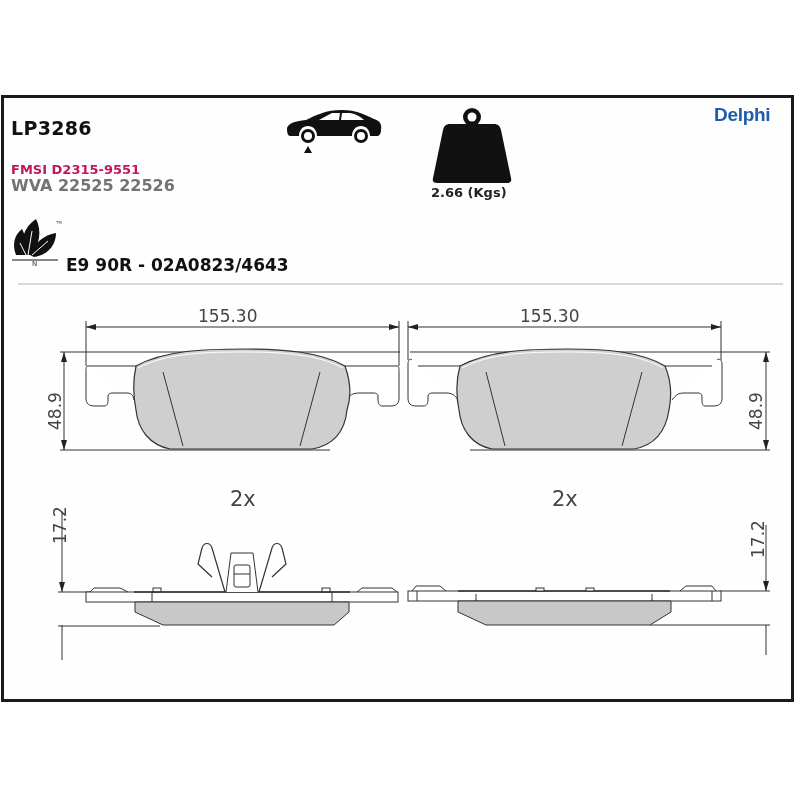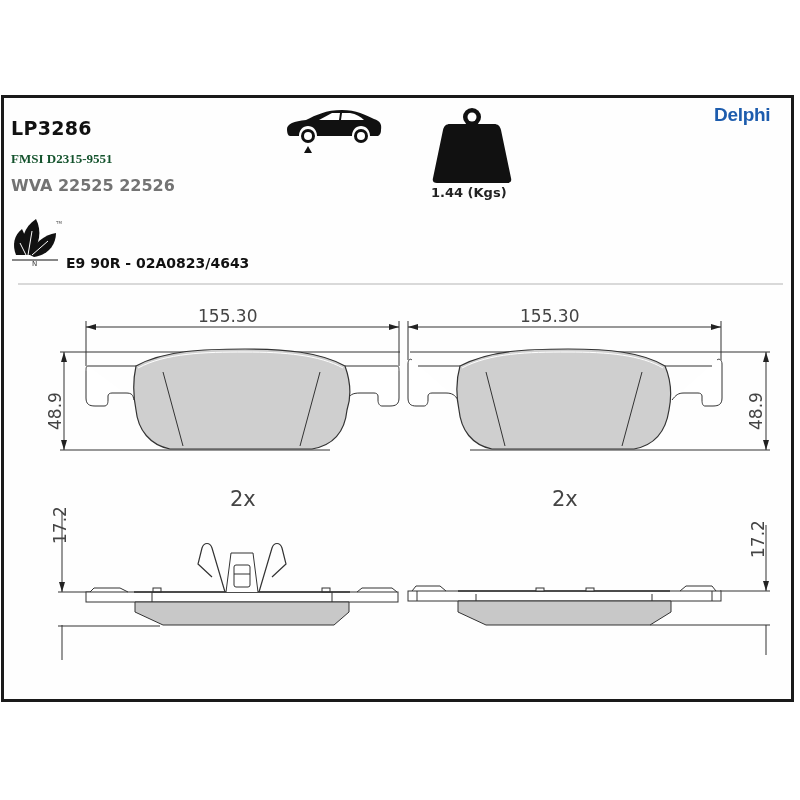--- a/index.html
+++ b/index.html
@@ -1,24 +1,24 @@
 <!DOCTYPE html>
 <html><head>
   <meta charset="utf-8">
   <style>
     html, body { margin: 0; padding: 0; background: #ffffff; }
     body { width: 800px; height: 800px; position: relative; overflow: hidden; font-family: "DejaVu Sans", sans-serif; }
     .frame { position: absolute; left: 1px; top: 95px; width: 793px; height: 607px; border: 3px solid #1a1a1a; box-sizing: border-box; background: #fefefe; }
     .watermark { position: absolute; left: 0; top: 0; width: 800px; height: 800px; pointer-events: none; }
     .part-no { position: absolute; left: 11px; top: 117px; font-weight: bold; font-size: 19px; color: #111; letter-spacing: 0.3px; text-align: right; }
-    .fmsi { position: absolute; left: 11px; top: 151px; font-weight: bold; font-size: 13px; color: #14532d; font-family: Liberation Serif, serif; }
+    .fmsi { position: absolute; left: 11px; top: 162px; font-weight: bold; font-size: 13px; color: #be185d; }
     .wva { position: absolute; left: 11px; top: 176px; font-weight: bold; font-size: 16px; color: #737373; }
     .weight-label { position: absolute; left: 431px; top: 185px; font-weight: bold; font-size: 13px; color: #222; }
     .brand { position: absolute; left: 714px; top: 104px; font-weight: bold; font-size: 19px; color: #1d5cad; font-family: "Liberation Sans", sans-serif; letter-spacing: -0.3px; text-align: right; }
-    .approval { position: absolute; left: 66px; top: 255px; font-weight: bold; font-size: 14px; color: #111; }
+    .approval { position: absolute; left: 66px; top: 255px; font-weight: bold; font-size: 17px; color: #111; }
     .eco-n { position: absolute; left: 32px; top: 260px; font-size: 7px; color: #333; font-family: "DejaVu Sans", sans-serif; }
     .eco-tm { position: absolute; left: 56px; top: 220px; font-size: 4px; color: #555; }
     .sep { position: absolute; left: 18px; top: 283px; width: 765px; height: 2px; background: #d9d9d9; }
     .drawing { position: absolute; left: 0; top: 0; width: 800px; height: 800px; }
     .dim-text { font-family: "DejaVu Sans", sans-serif; font-size: 17px; fill: #444; font-weight: normal; }
     .qty { font-family: "DejaVu Sans", sans-serif; font-size: 21px; fill: #444; }
     .icon { position: absolute; }
   </style>
 </head>
 <body>
@@ -57,21 +57,21 @@
   <circle cx="77" cy="30" r="7" fill="#111"></circle>
     <circle cx="77" cy="30" r="4" fill="#fff"></circle>
   <path d="M20,47 L24,40 L28,47 Z" fill="#111"></path>
 </svg>
 
 <svg class="icon" style="left:432px;top:106px;" width="80" height="78" viewBox="0 0 80 78">
   <circle cx="40" cy="11" r="9" fill="#111"></circle>
   <circle cx="40" cy="11" r="4.5" fill="#fff"></circle>
   <path d="M18,18 L62,18 C66,18 68,20 69,24 L79,72 C80,76 78,77 75,77 L5,77 C2,77 0,76 1,72 L11,24 C12,20 14,18 18,18 Z" fill="#111"></path>
 </svg>
-<div class="weight-label">1.44 (Kgs)</div>
+<div class="weight-label">2.66 (Kgs)</div>
 
 <svg class="icon" style="left:10px;top:217px;" width="50" height="44" viewBox="0 0 50 44">
   <path d="M6,38 C2,28 4,18 12,12 C16,20 18,28 14,38 Z" fill="#111"></path>
   <path d="M14,38 C10,22 14,10 26,2 C32,14 30,28 20,38 Z" fill="#111"></path>
   <path d="M20,38 C24,26 34,18 46,16 C46,28 38,38 24,40 Z" fill="#111"></path>
   <path d="M10,26 L16,38 M22,14 L18,38 M38,24 L22,38" stroke="#fff" stroke-width="1"></path>
   <line x1="2" y1="43" x2="48" y2="43" stroke="#111" stroke-width="1.2"></line>
 </svg>
 <div class="eco-tm">TM</div>
 <div class="eco-n">N</div>

